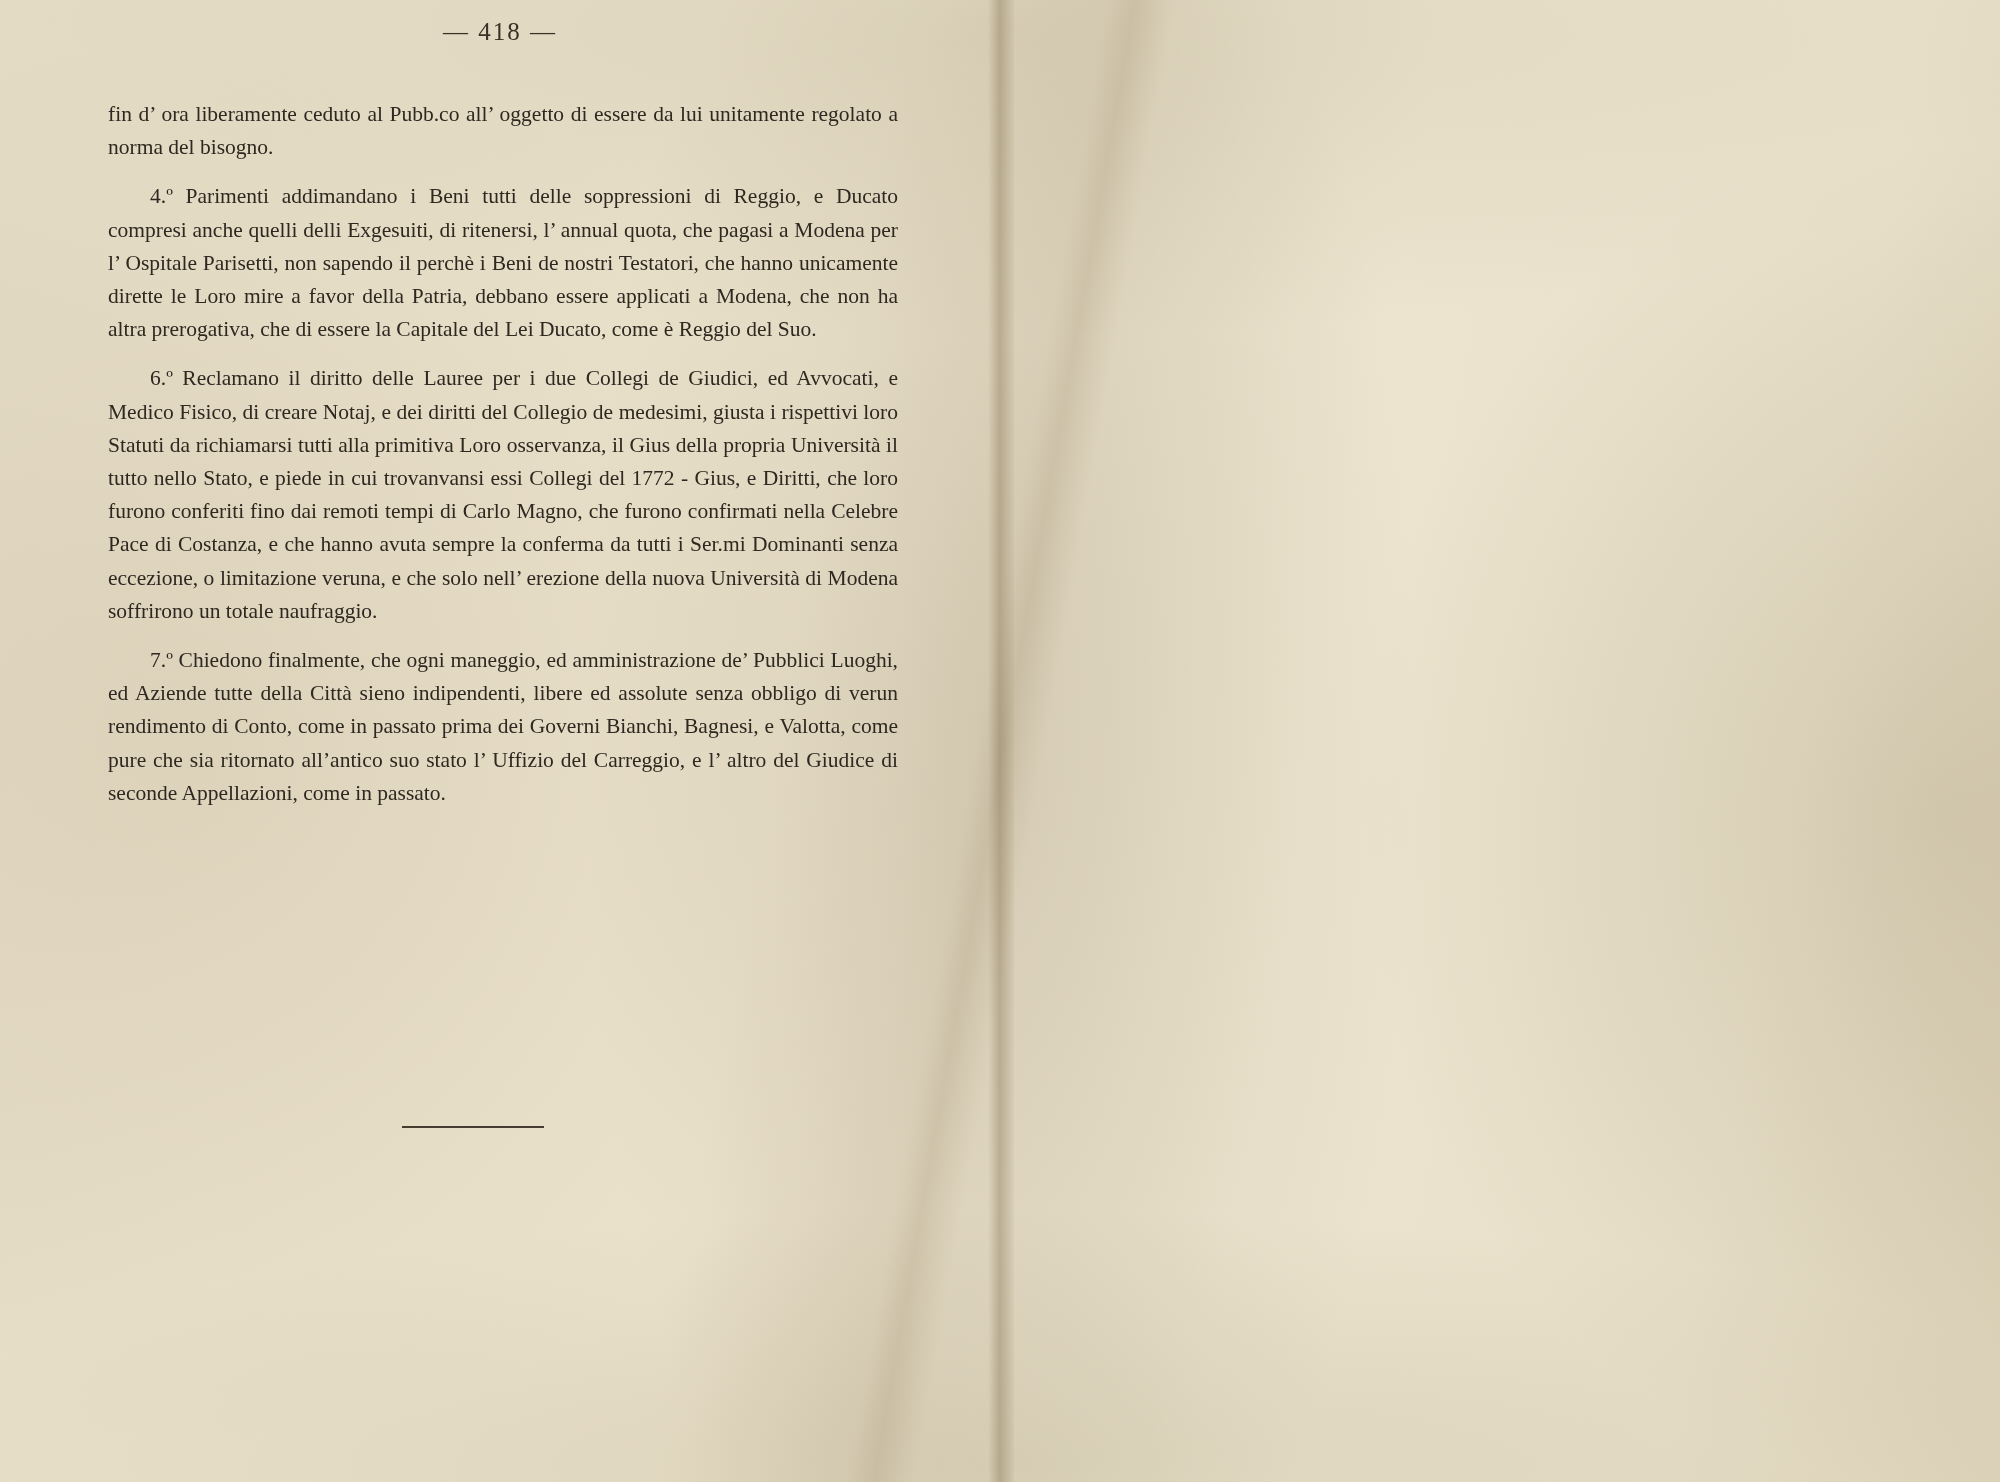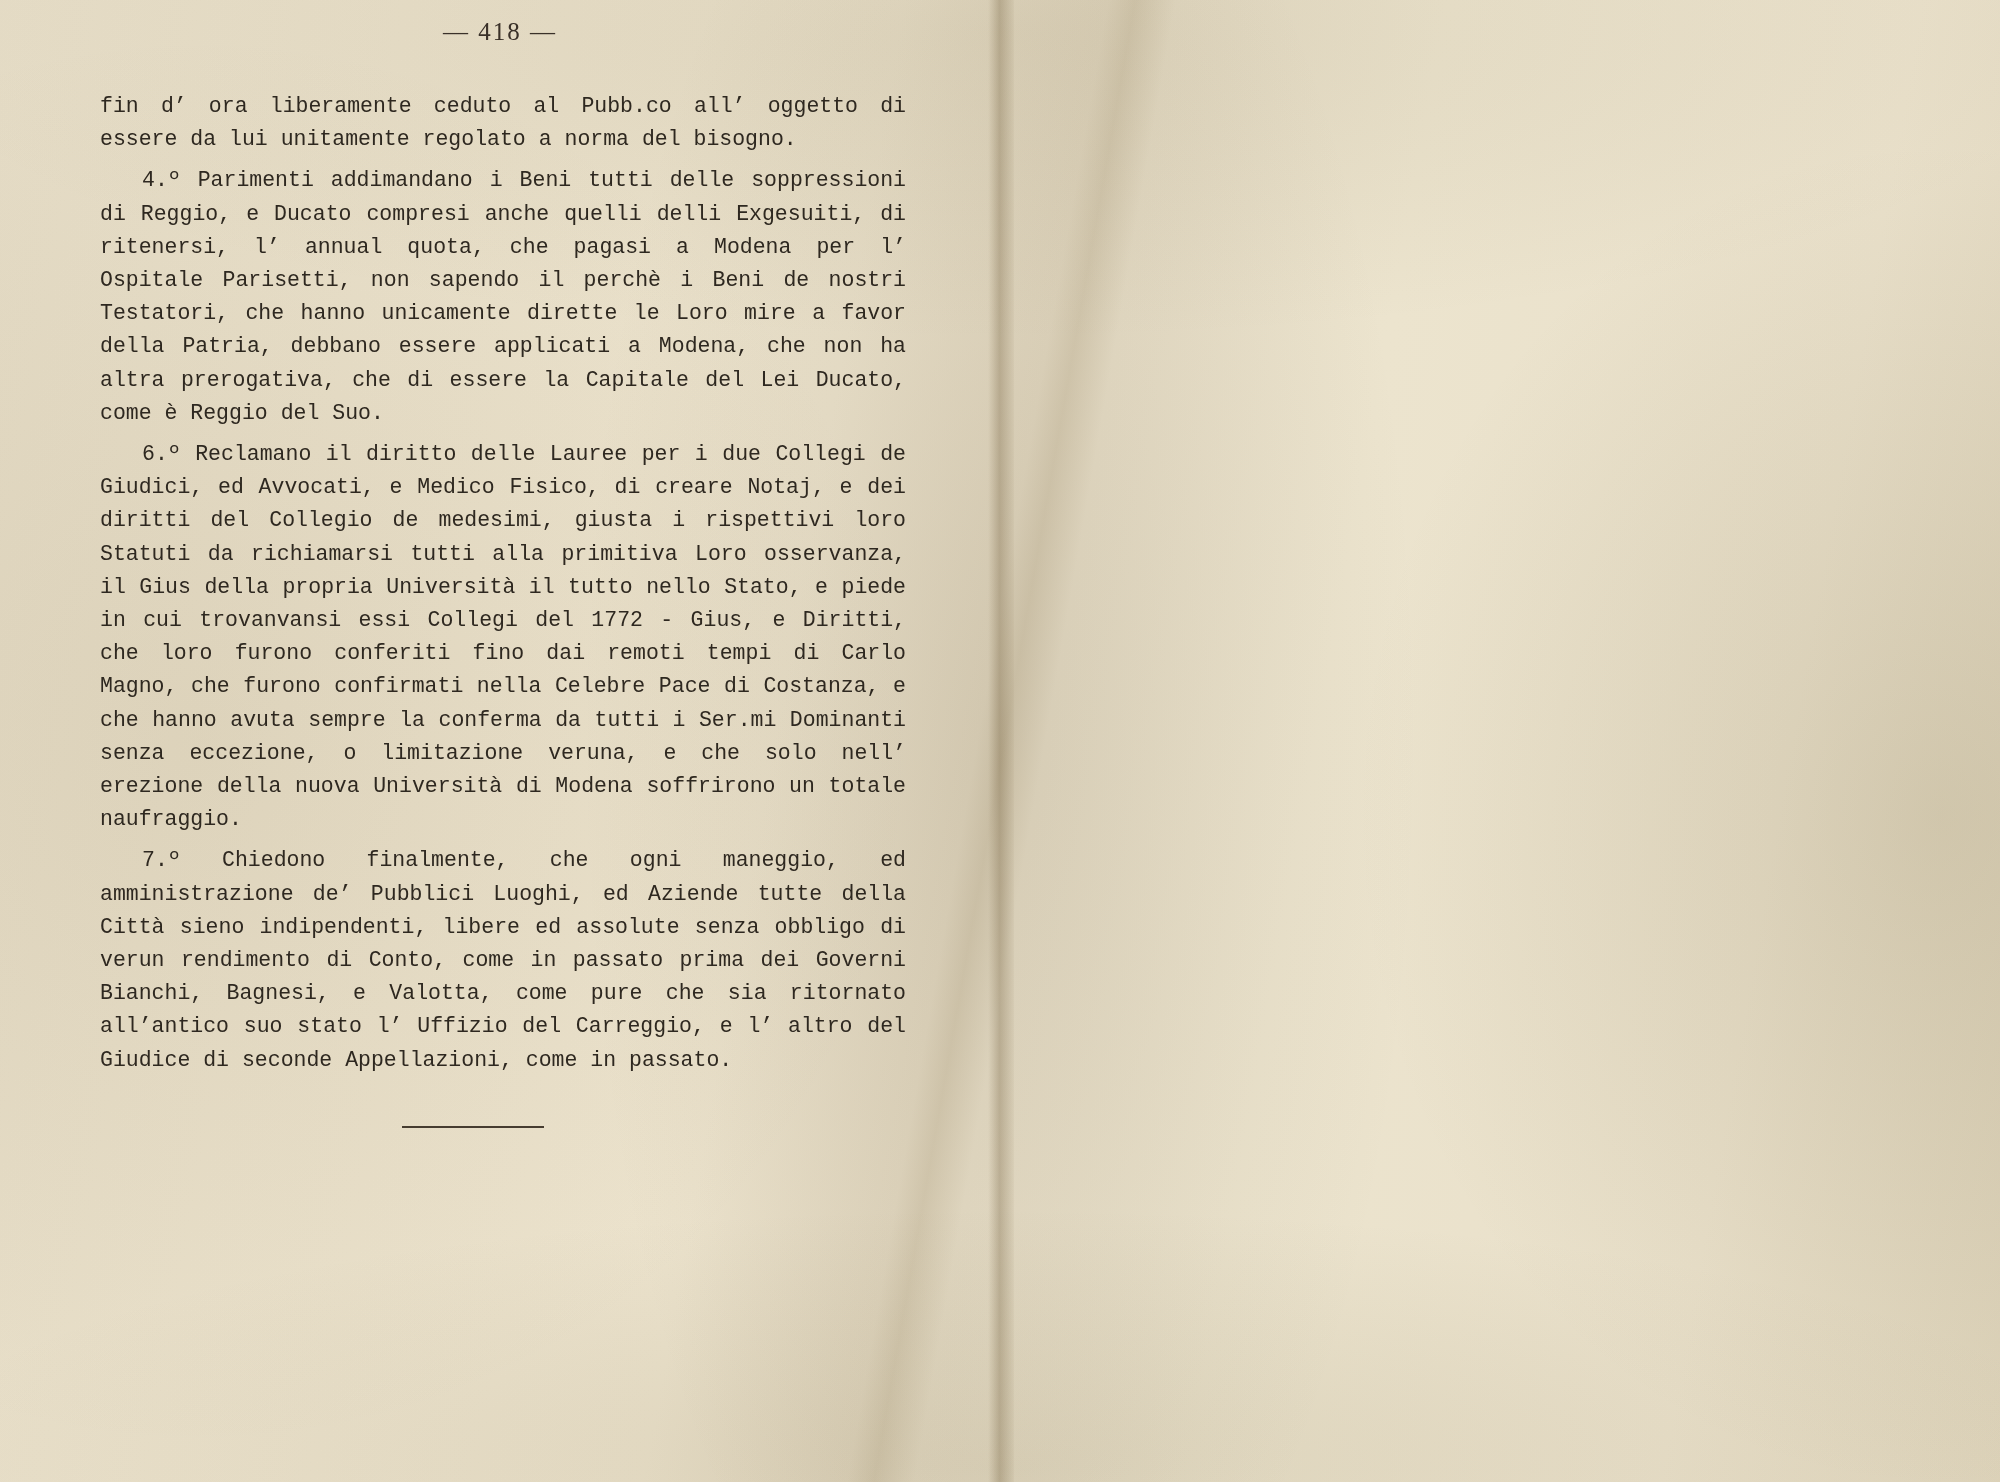--- a/index.html
+++ b/index.html
@@ -69,21 +69,21 @@
     position: absolute;
     left: 92px;
     top: 78px;
     width: 822px;
     font-size: 21.5px;
     line-height: 33.2px;
     color: #2e2820;
     text-align: justify;
     text-justify: inter-word;
   }
-  .col-left p { margin: 8px; font-family: Liberation Mono, monospace; }
+  .col-left p { margin: 16px; }
   .col-left p.indent { text-indent: 42px; }
 
   .rule-short {
     position: absolute;
     left: 402px;
     top: 1122px;
     width: 142px;
     height: 0;
     border-top: 2px solid #463c30;
   }

